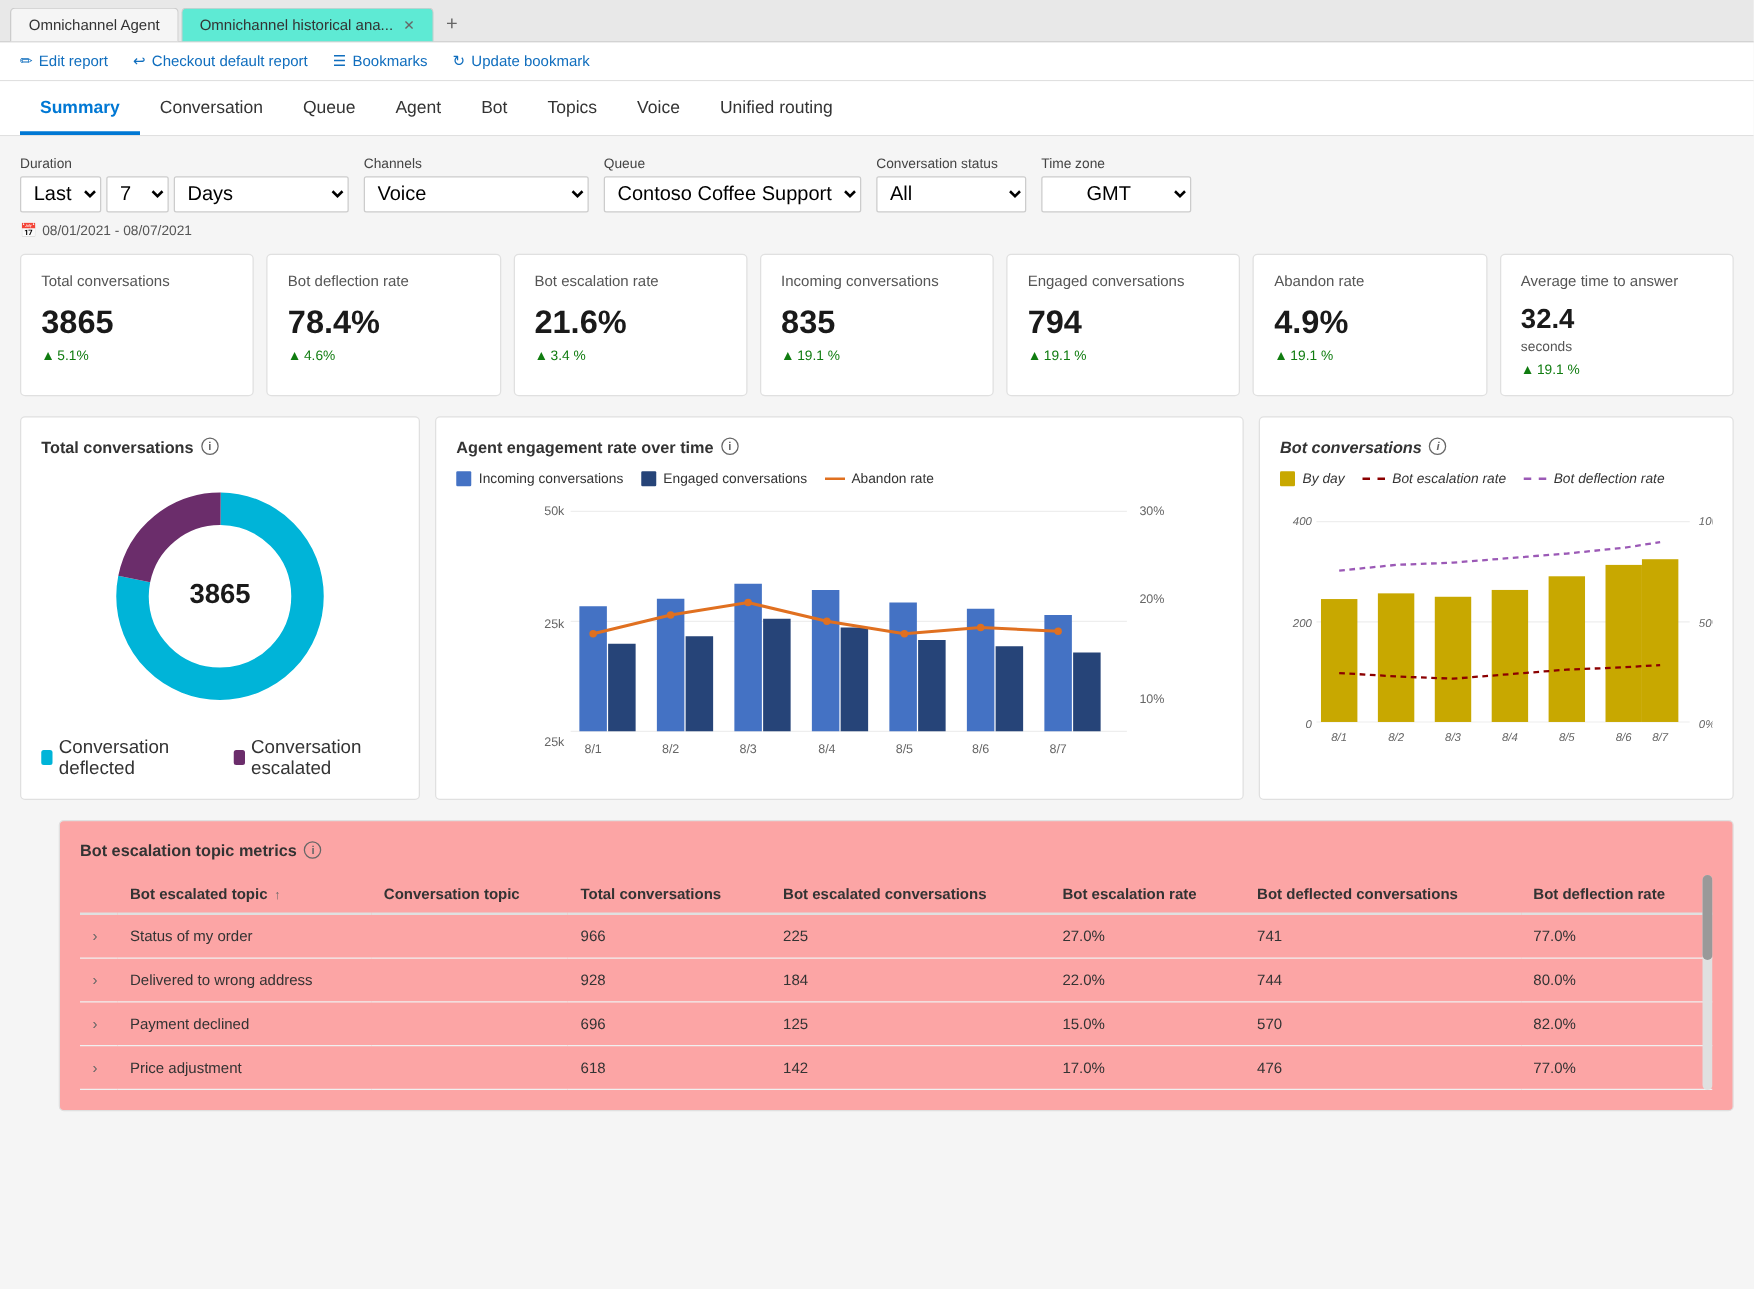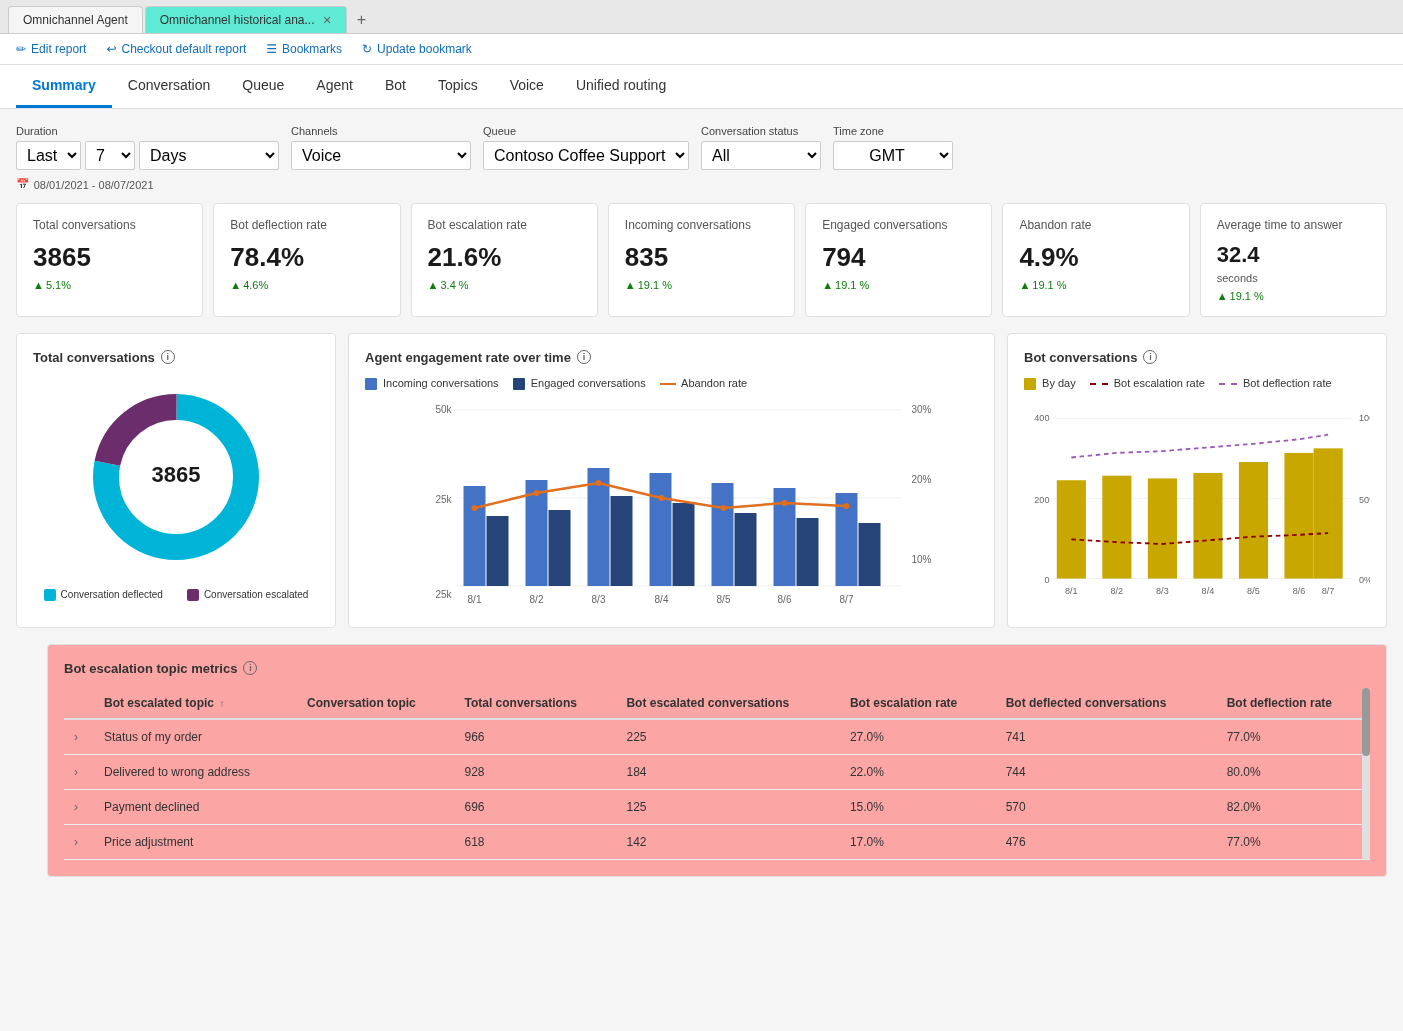--- a/index.html
+++ b/index.html
@@ -41,28 +41,28 @@
     .kpi-title { font-size: 12px; color: #555; margin-bottom: 8px; line-height: 1.3; }
     .kpi-value { font-size: 26px; font-weight: 600; color: #1a1a1a; margin-bottom: 4px; }
     .kpi-value-sm { font-size: 22px; }
     .kpi-change { font-size: 11px; color: #107c10; display: flex; align-items: center; gap: 2px; margin-top: 6px; }
 
     
     .charts-row { display: flex; gap: 12px; margin-bottom: 16px; }
     .chart-card { background: #fff; border: 1px solid #e0e0e0; border-radius: 4px; padding: 16px; }
     .chart-card-sm { flex: 0 0 320px; }
     .chart-card-md { flex: 1; }
-    .chart-card-lg { flex: 0 0 380px; }
+    .chart-card-lg { flex: 0 0 380px; font-style: italic; }
     .chart-title { font-size: 13px; font-weight: 600; margin-bottom: 12px; display: flex; align-items: center; gap: 6px; }
     .info-icon { width: 14px; height: 14px; border: 1px solid #666; border-radius: 50%; display: inline-flex; align-items: center; justify-content: center; font-size: 9px; color: #666; cursor: pointer; }
 
     
     .donut-container { display: flex; flex-direction: column; align-items: center; }
     .donut-svg { width: 200px; height: 200px; }
-    .donut-legend { display: flex; gap: 24px; margin-top: 12px; font-size: 10px; }
+    .donut-legend { display: flex; gap: 24px; margin-top: 12px; font-size: 15px; }
     .legend-item { display: flex; align-items: center; gap: 5px; }
     .legend-dot { width: 12px; height: 12px; border-radius: 2px; }
     .chart-legend { display: flex; gap: 14px; font-size: 11px; margin-bottom: 8px; flex-wrap: wrap; }
     .legend-line { width: 16px; height: 3px; display: inline-block; vertical-align: middle; margin-right: 3px; }
     .legend-block { width: 12px; height: 12px; display: inline-block; vertical-align: middle; margin-right: 3px; border-radius: 1px; }
 
     
     .table-section { background: #fca5a5; border: 1px solid #e0e0e0; border-radius: 4px; padding: 16px; margin-left: 31px; }
     .table-section-title { font-size: 13px; font-weight: 600; margin-bottom: 12px; display: flex; align-items: center; gap: 6px; }
     .data-table { width: 100%; border-collapse: collapse; }

